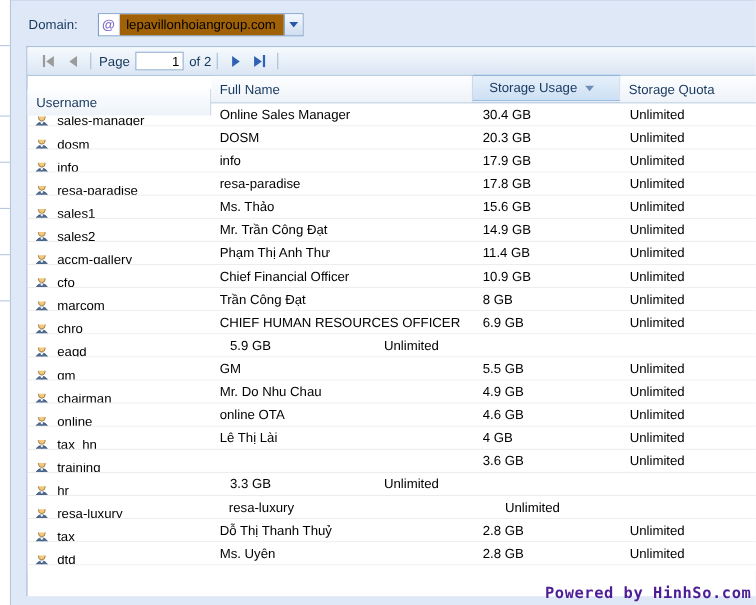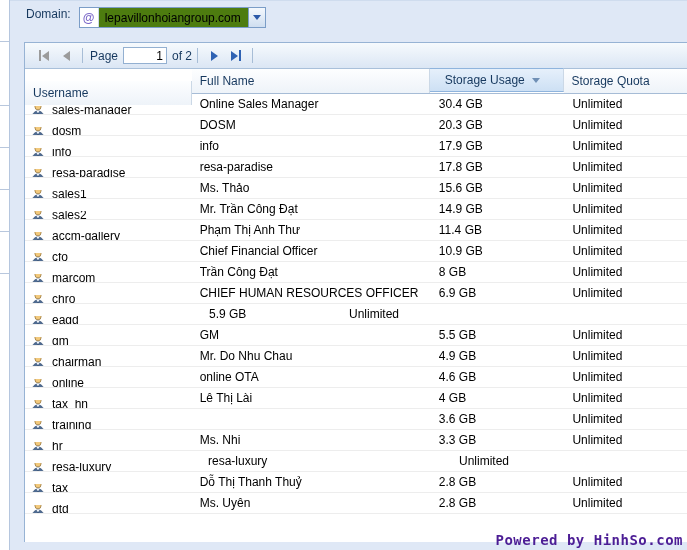--- a/index.html
+++ b/index.html
@@ -42,21 +42,23 @@
     box-sizing: border-box;
     border-top: 1px solid #cfdcee;
   }
 
   
   #domain-bar {
     position: absolute;
     left: 0; top: 6px;
     height: 30px;
     display: flex;
+    align-items: center;
     padding-left: 16px;
+    gap: 10px;
   }
   #domain-label {
     font-size: 12px;
     color: #16385e;
     margin-right: 8px;
   }
   #domain-combo {
     display: flex;
     align-items: stretch;
     height: 21px;
@@ -76,21 +78,21 @@
     border-right: 1px solid #ccd9ea;
     box-sizing: border-box;
   }
   #domain-value {
     display: flex;
     align-items: center;
     padding: 0 7px 0 6px;
     white-space: nowrap;
     font-size: 12px;
     color: #000;
-    background: #4d7c0f;
+    background: #a16207;
   }
   #domain-trigger {
     width: 17px;
     border-left: 1px solid #7b9dc7;
     background: linear-gradient(#f4f8fd, #cfdef0);
     display: flex;
     align-items: center;
     justify-content: center;
     box-sizing: border-box;
   }
@@ -558,21 +560,20 @@
           <div class="cell username c-user">
             <span class="user-ico"><svg width="16" height="16" viewBox="0 0 16 16">
                 <ellipse cx="8" cy="4.6" rx="3.1" ry="3.3" fill="#f2c97c" stroke="#8d6b33" stroke-width="0.7"></ellipse>
                 <path d="M4.9 3.6 Q8 0.6 11.1 3.6 Q10.6 2.1 8 1.9 Q5.6 2.0 4.9 3.6 Z" fill="#4a3a28"></path>
                 <path d="M2.2 15.2 C2.4 10.9 5.2 9.0 8 9.0 C10.8 9.0 13.6 10.9 13.8 15.2 Z" fill="#4e6b92" stroke="#2f4a6d" stroke-width="0.7"></path>
                 <path d="M6.6 9.1 L8 11.3 L9.4 9.1 L8.6 8.7 L7.4 8.7 Z" fill="#f6f8fb"></path>
                 <path d="M7.7 10.9 L8.3 10.9 L8.5 14.9 L7.5 14.9 Z" fill="#243b59"></path>
               </svg></span>
             <span>hr</span>
           </div>
-          <div class="cell c-name">Ms. Nhi</div>
           <div class="cell usage c-usage">3.3 GB</div>
           <div class="cell quota c-quota">Unlimited</div>
         </div>
         <div class="row">
           <div class="cell username c-user">
             <span class="user-ico"><svg width="16" height="16" viewBox="0 0 16 16">
                 <ellipse cx="8" cy="4.6" rx="3.1" ry="3.3" fill="#f2c97c" stroke="#8d6b33" stroke-width="0.7"></ellipse>
                 <path d="M4.9 3.6 Q8 0.6 11.1 3.6 Q10.6 2.1 8 1.9 Q5.6 2.0 4.9 3.6 Z" fill="#4a3a28"></path>
                 <path d="M2.2 15.2 C2.4 10.9 5.2 9.0 8 9.0 C10.8 9.0 13.6 10.9 13.8 15.2 Z" fill="#4e6b92" stroke="#2f4a6d" stroke-width="0.7"></path>
                 <path d="M6.6 9.1 L8 11.3 L9.4 9.1 L8.6 8.7 L7.4 8.7 Z" fill="#f6f8fb"></path>

